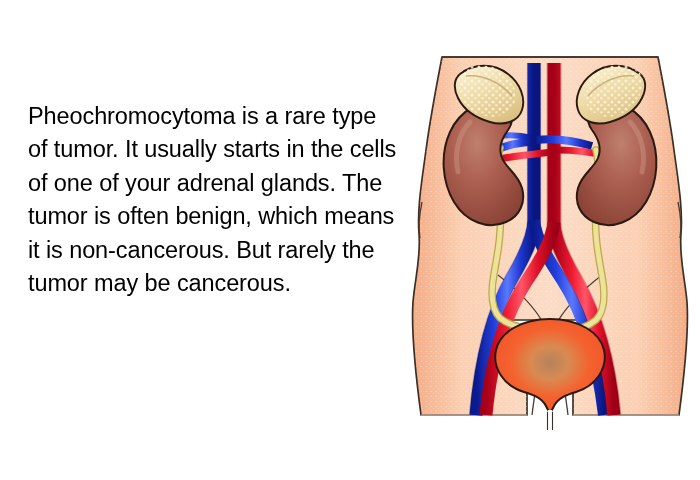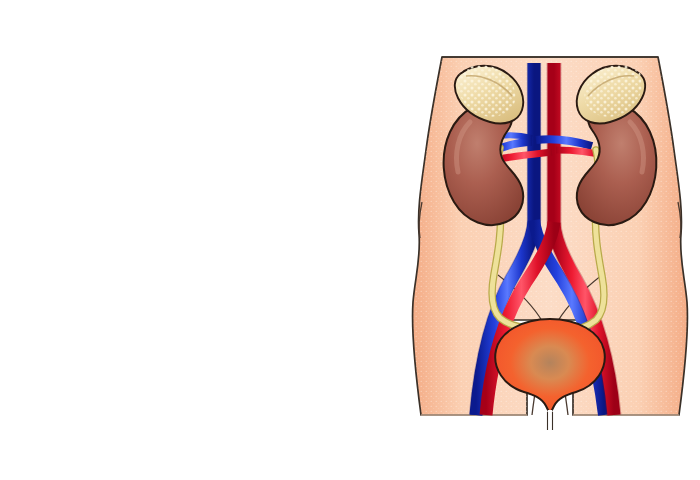--- a/index.html
+++ b/index.html
@@ -52,20 +52,23 @@
     display: block;
     width: 300px;
     height: 400px;
   }
 </style>
 </head>
 <body>
 
 <div id="page">
 
+  <div id="text-panel">
+    <p id="body-text">Pheochromocytoma is a rare type of tumor. It usually starts in the cells of one of your adrenal glands. The tumor is often benign, which means it is non-cancerous. But rarely the tumor may be cancerous.</p>
+  </div>
 
   <div id="illustration">
     <svg viewBox="0 0 300 400" xmlns="http://www.w3.org/2000/svg">
       <defs>
 
         <linearGradient id="gSkin" x1="0" y1="0" x2="1" y2="0">
           <stop offset="0%" stop-color="#f4ac86"></stop>
           <stop offset="18%" stop-color="#fbd0b3"></stop>
           <stop offset="50%" stop-color="#fcdcc6"></stop>
           <stop offset="82%" stop-color="#fbd0b3"></stop>

